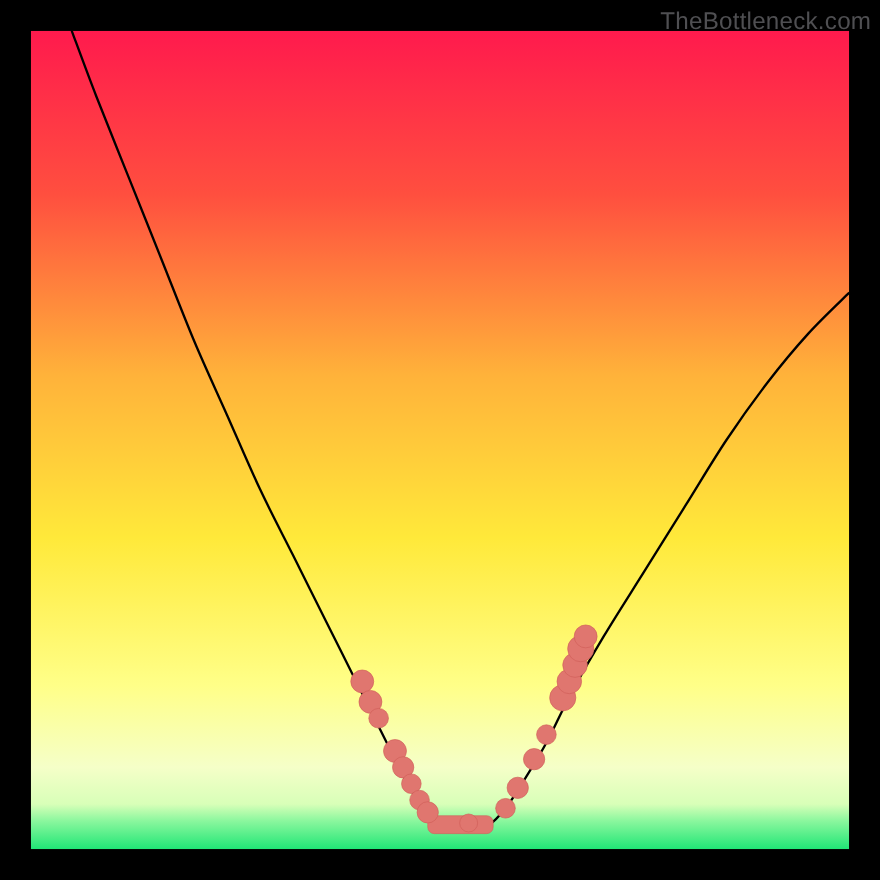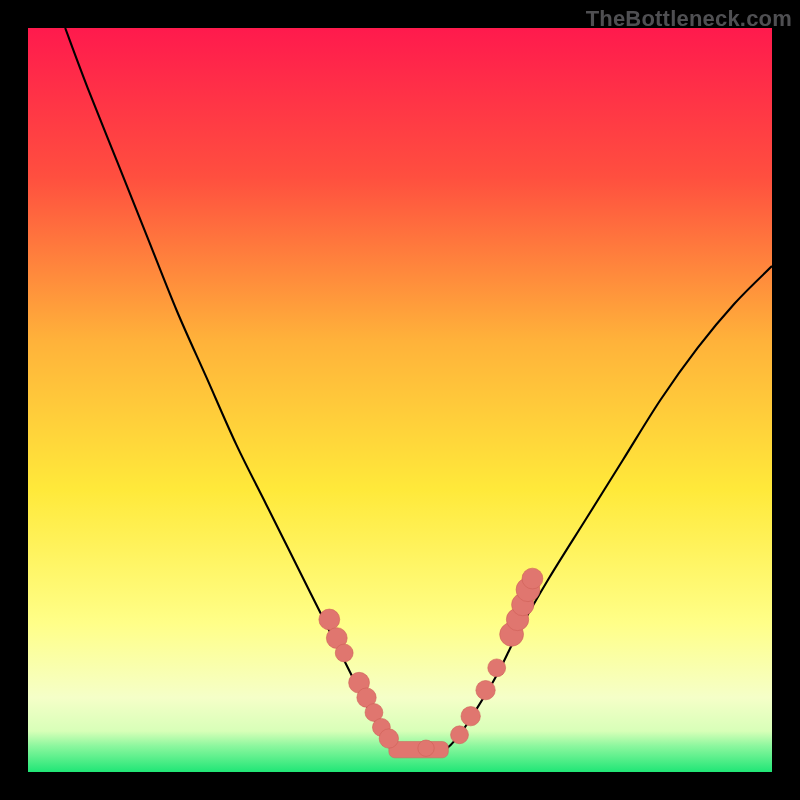--- a/index.html
+++ b/index.html
@@ -25,21 +25,21 @@
     top: 0;
     width: 744px;
     height: 744px;
   }
   .watermark {
     position: absolute;
     top: 6px;
     right: 8px;
     color: #4f4f52;
     font-size: 22px;
-    font-weight: 700;
+    font-weight: 400;
     letter-spacing: 0.2px;
   }
 </style>
 </head>
 <body>
 
 <div class="frame">
   <svg class="plot" id="plot" viewBox="0 0 744 744" preserveAspectRatio="none">
     <defs>
       <linearGradient id="bg-grad" x1="0" y1="0" x2="0" y2="1">

